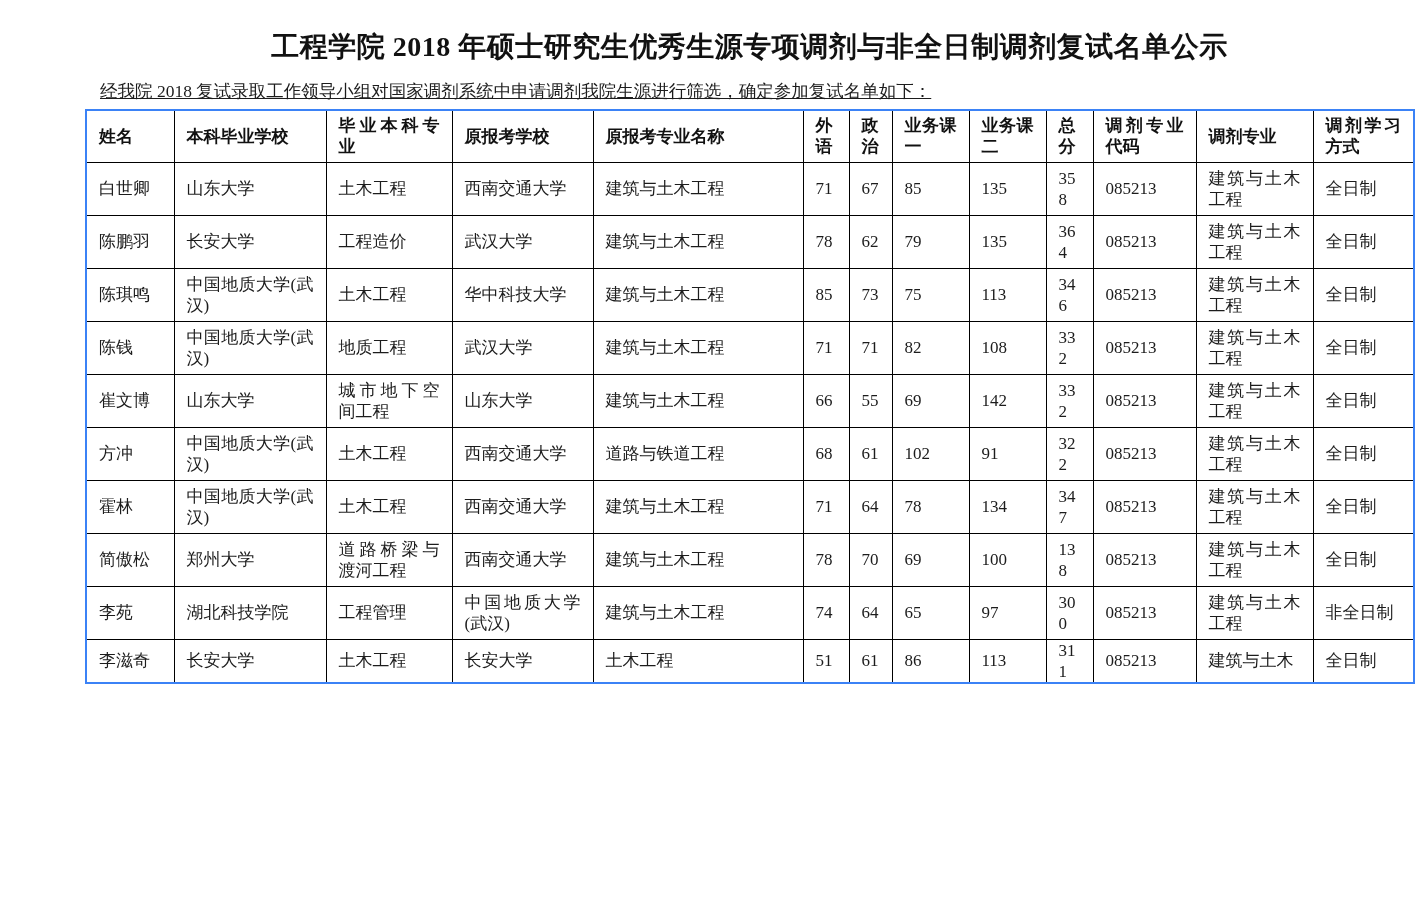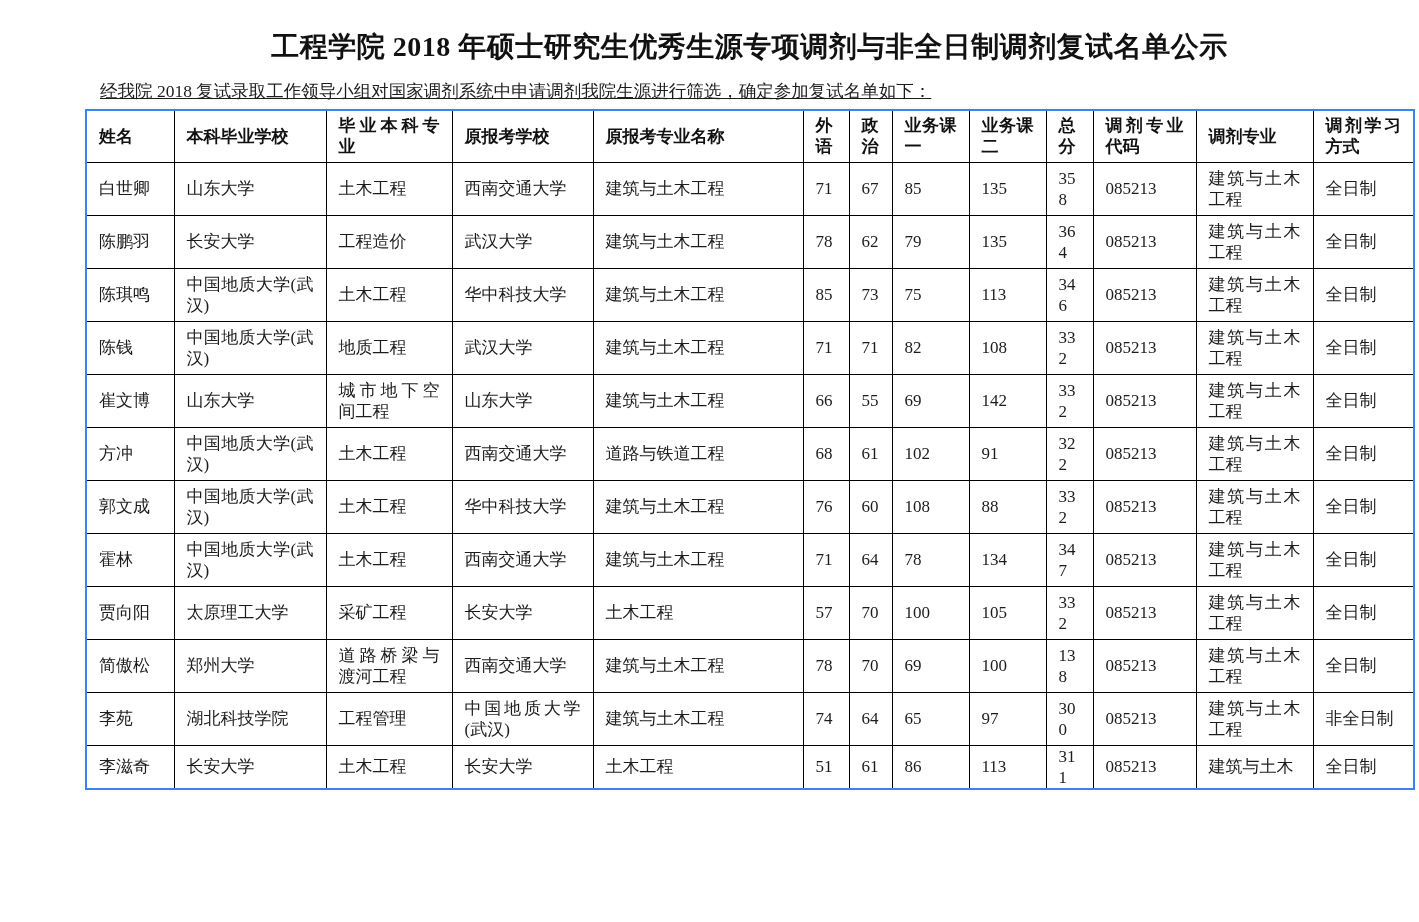--- a/index.html
+++ b/index.html
@@ -197,60 +197,30 @@
             <td>68</td>
             <td>61</td>
             <td>102</td>
             <td>91</td>
             <td>322</td>
             <td>085213</td>
             <td>建筑与土木工程</td>
             <td>全日制</td>
           </tr>
           <tr>
-            <td>郭文成</td>
-            <td>中国地质大学(武汉)</td>
-            <td>土木工程</td>
-            <td>华中科技大学</td>
-            <td>建筑与土木工程</td>
-            <td>76</td>
-            <td>60</td>
-            <td>108</td>
-            <td>88</td>
-            <td>332</td>
-            <td>085213</td>
-            <td>建筑与土木工程</td>
-            <td>全日制</td>
-          </tr>
-          <tr>
             <td>霍林</td>
             <td>中国地质大学(武汉)</td>
             <td>土木工程</td>
             <td>西南交通大学</td>
             <td>建筑与土木工程</td>
             <td>71</td>
             <td>64</td>
             <td>78</td>
             <td>134</td>
             <td>347</td>
-            <td>085213</td>
-            <td>建筑与土木工程</td>
-            <td>全日制</td>
-          </tr>
-          <tr>
-            <td>贾向阳</td>
-            <td>太原理工大学</td>
-            <td>采矿工程</td>
-            <td>长安大学</td>
-            <td>土木工程</td>
-            <td>57</td>
-            <td>70</td>
-            <td>100</td>
-            <td>105</td>
-            <td>332</td>
             <td>085213</td>
             <td>建筑与土木工程</td>
             <td>全日制</td>
           </tr>
           <tr>
             <td>简傲松</td>
             <td>郑州大学</td>
             <td>道路桥梁与渡河工程</td>
             <td>西南交通大学</td>
             <td>建筑与土木工程</td>

